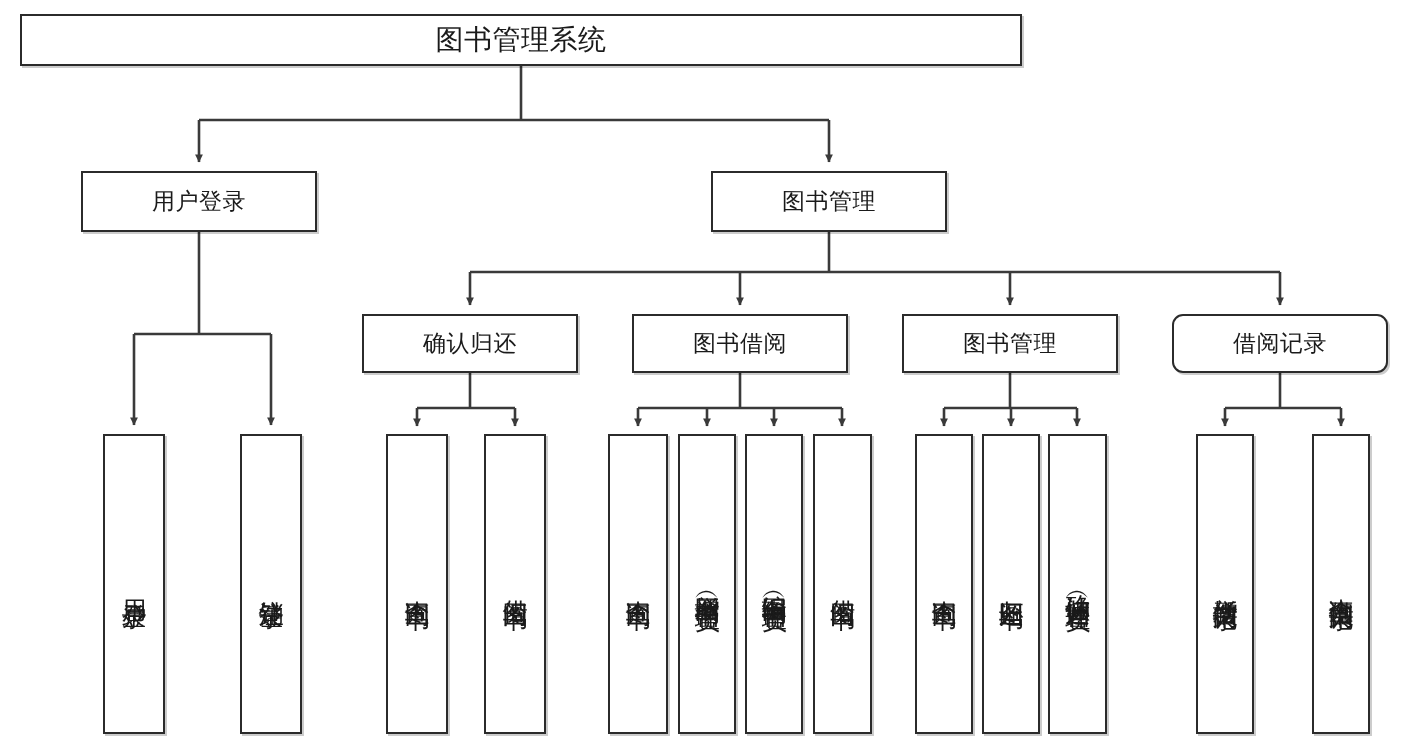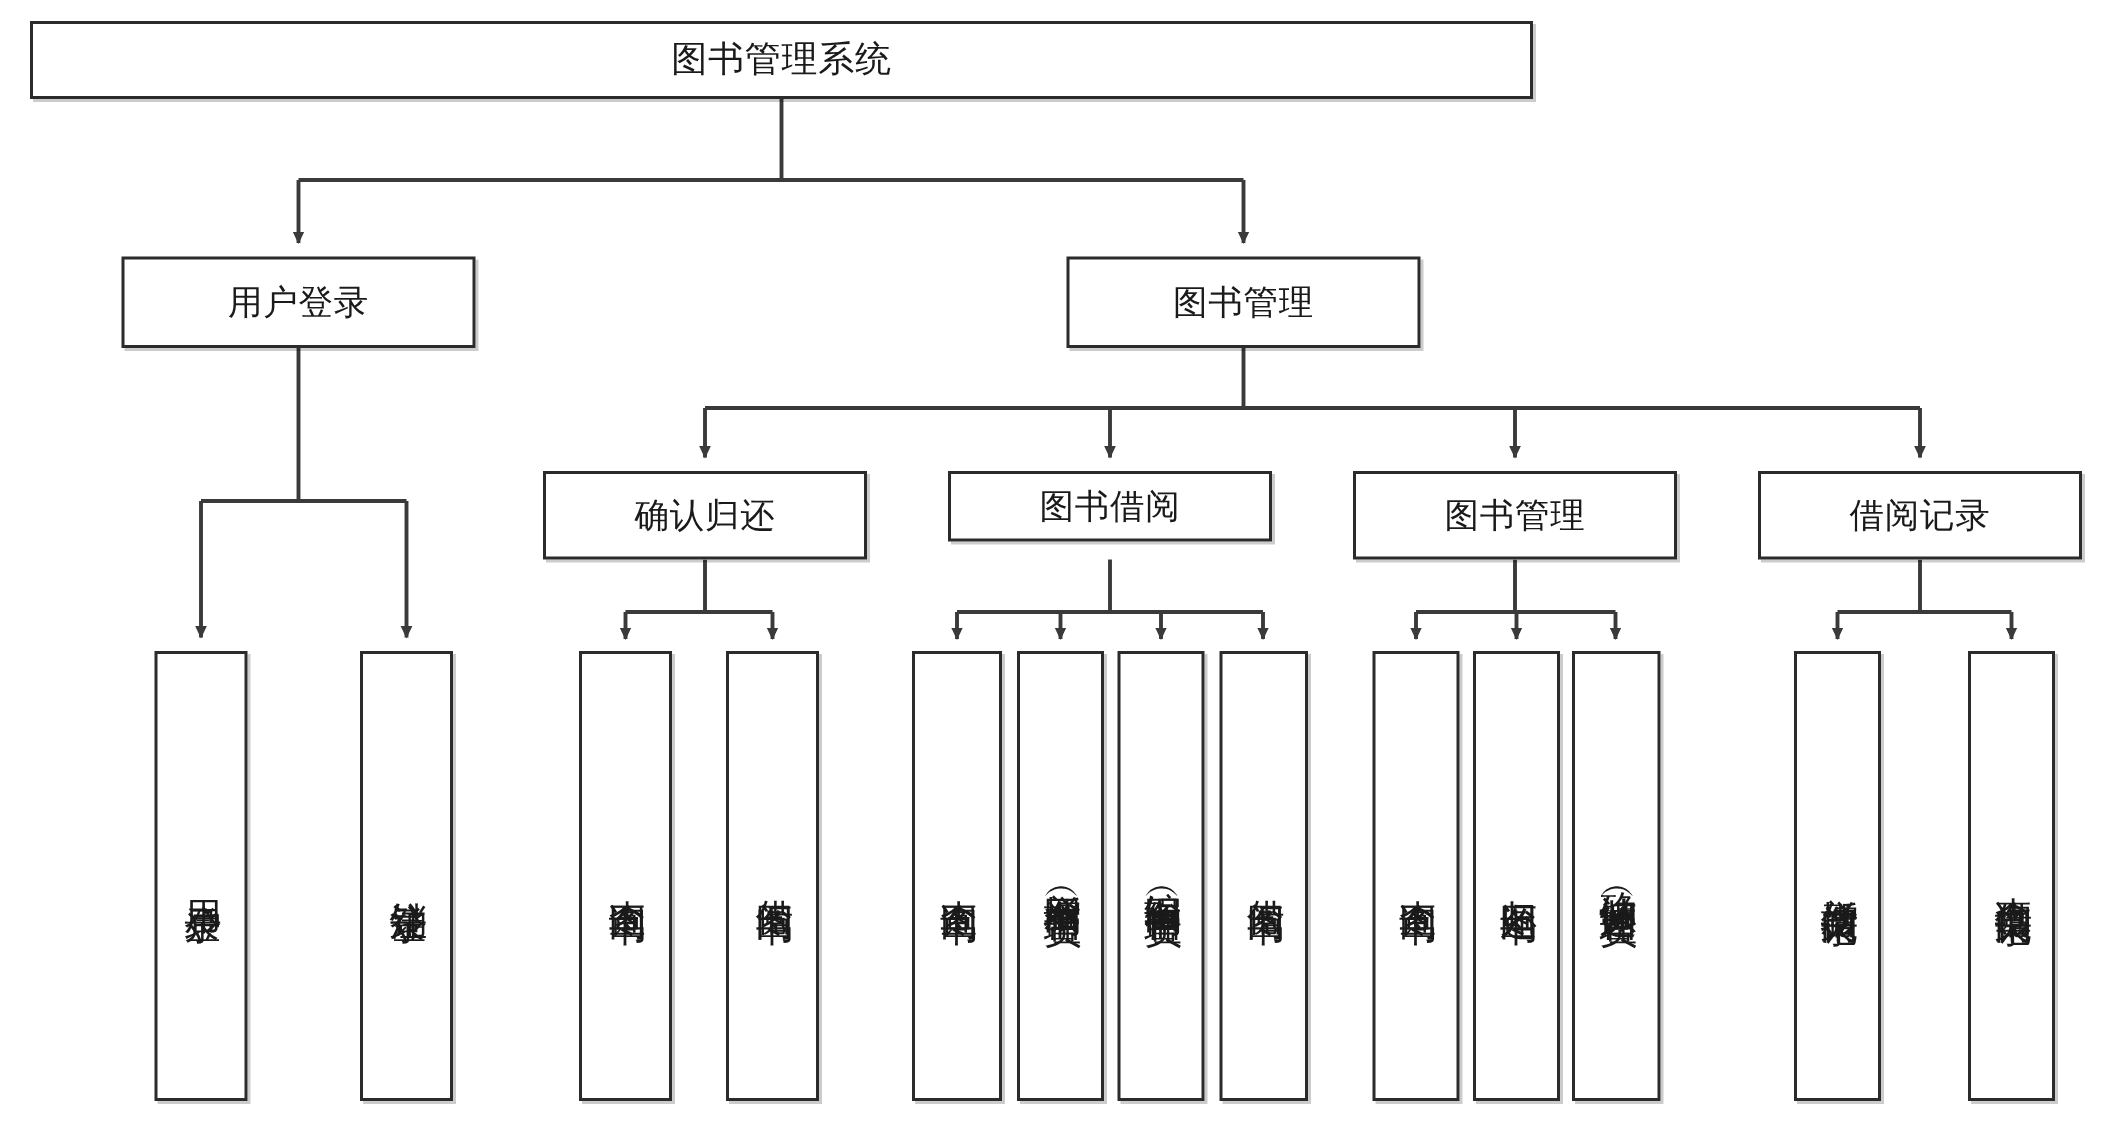--- a/index.html
+++ b/index.html
@@ -40,21 +40,21 @@
   .node-label {
     color: #1a1a1a;
     letter-spacing: 0.5px;
     white-space: nowrap;
   }
   .h-label {
     font-size: 23px;
     line-height: 1.1;
   }
   .root .h-label {
-    font-size: 24px;
+    font-size: 28px;
   }
   .leaf {
     align-items: center;
     justify-content: center;
   }
   .v-label {
     writing-mode: vertical-rl;
     text-orientation: upright;
     font-size: 25px;
     line-height: 1.18;
@@ -135,27 +135,27 @@
   <div class="node" style="left:81px; top:171px; width:236px; height:61px;">
     <span class="node-label h-label">用户登录</span>
   </div>
   <div class="node" style="left:711px; top:171px; width:236px; height:61px;text-align:center;">
     <span class="node-label h-label">图书管理</span>
   </div>
 
   <div class="node" style="left:362px; top:314px; width:216px; height:59px;">
     <span class="node-label h-label">确认归还</span>
   </div>
-  <div class="node" style="left:632px; top:314px; width:216px; height:47px;">
+  <div class="node" style="left:632px; top:314px; width:216px; height:59px;">
     <span class="node-label h-label">图书借阅</span>
   </div>
   <div class="node" style="left:902px; top:314px; width:216px; height:59px;">
     <span class="node-label h-label">图书管理</span>
   </div>
-  <div class="node" style="left:1172px; top:314px; width:216px; height:59px;">
+  <div class="node" style="left:1172px; top:314px; width:216px; height:59px;border-radius:11px;">
     <span class="node-label h-label">借阅记录</span>
   </div>
 
   <div class="node leaf" style="left:103px; top:434px; width:62px; height:300px;">
     <span class="v-label">用户登录</span>
   </div>
   <div class="node leaf" style="left:240px; top:434px; width:62px; height:300px;">
     <span class="v-label">注销登录</span>
   </div>
 

